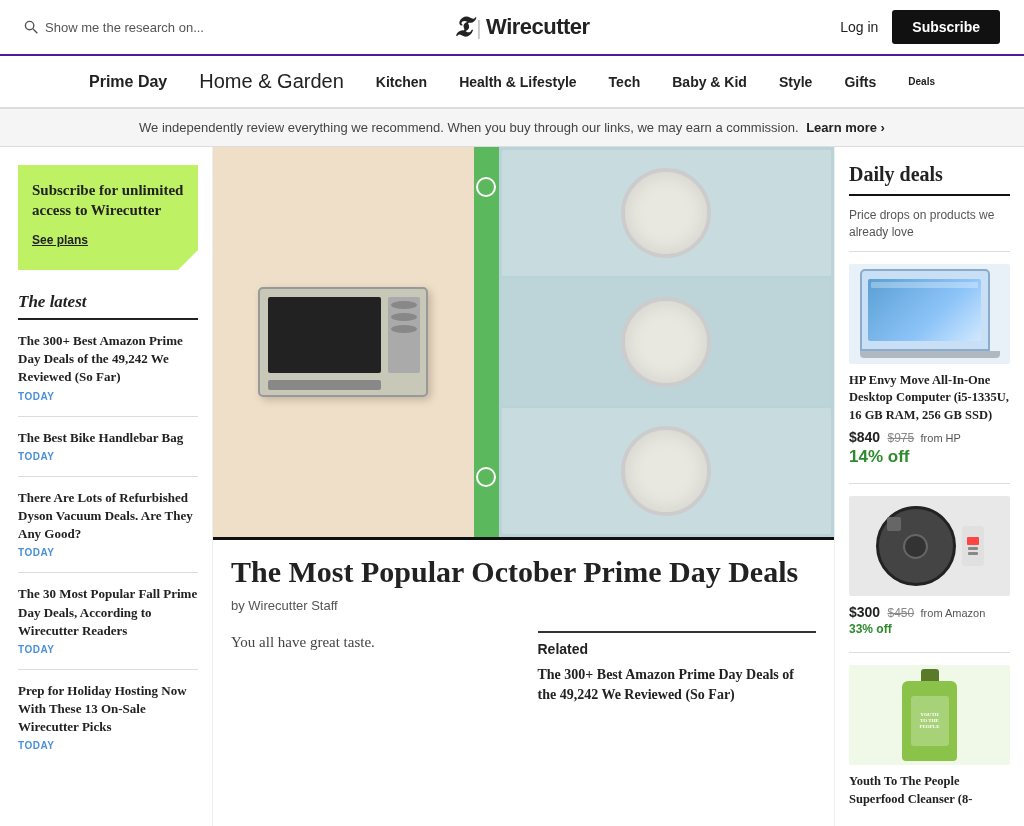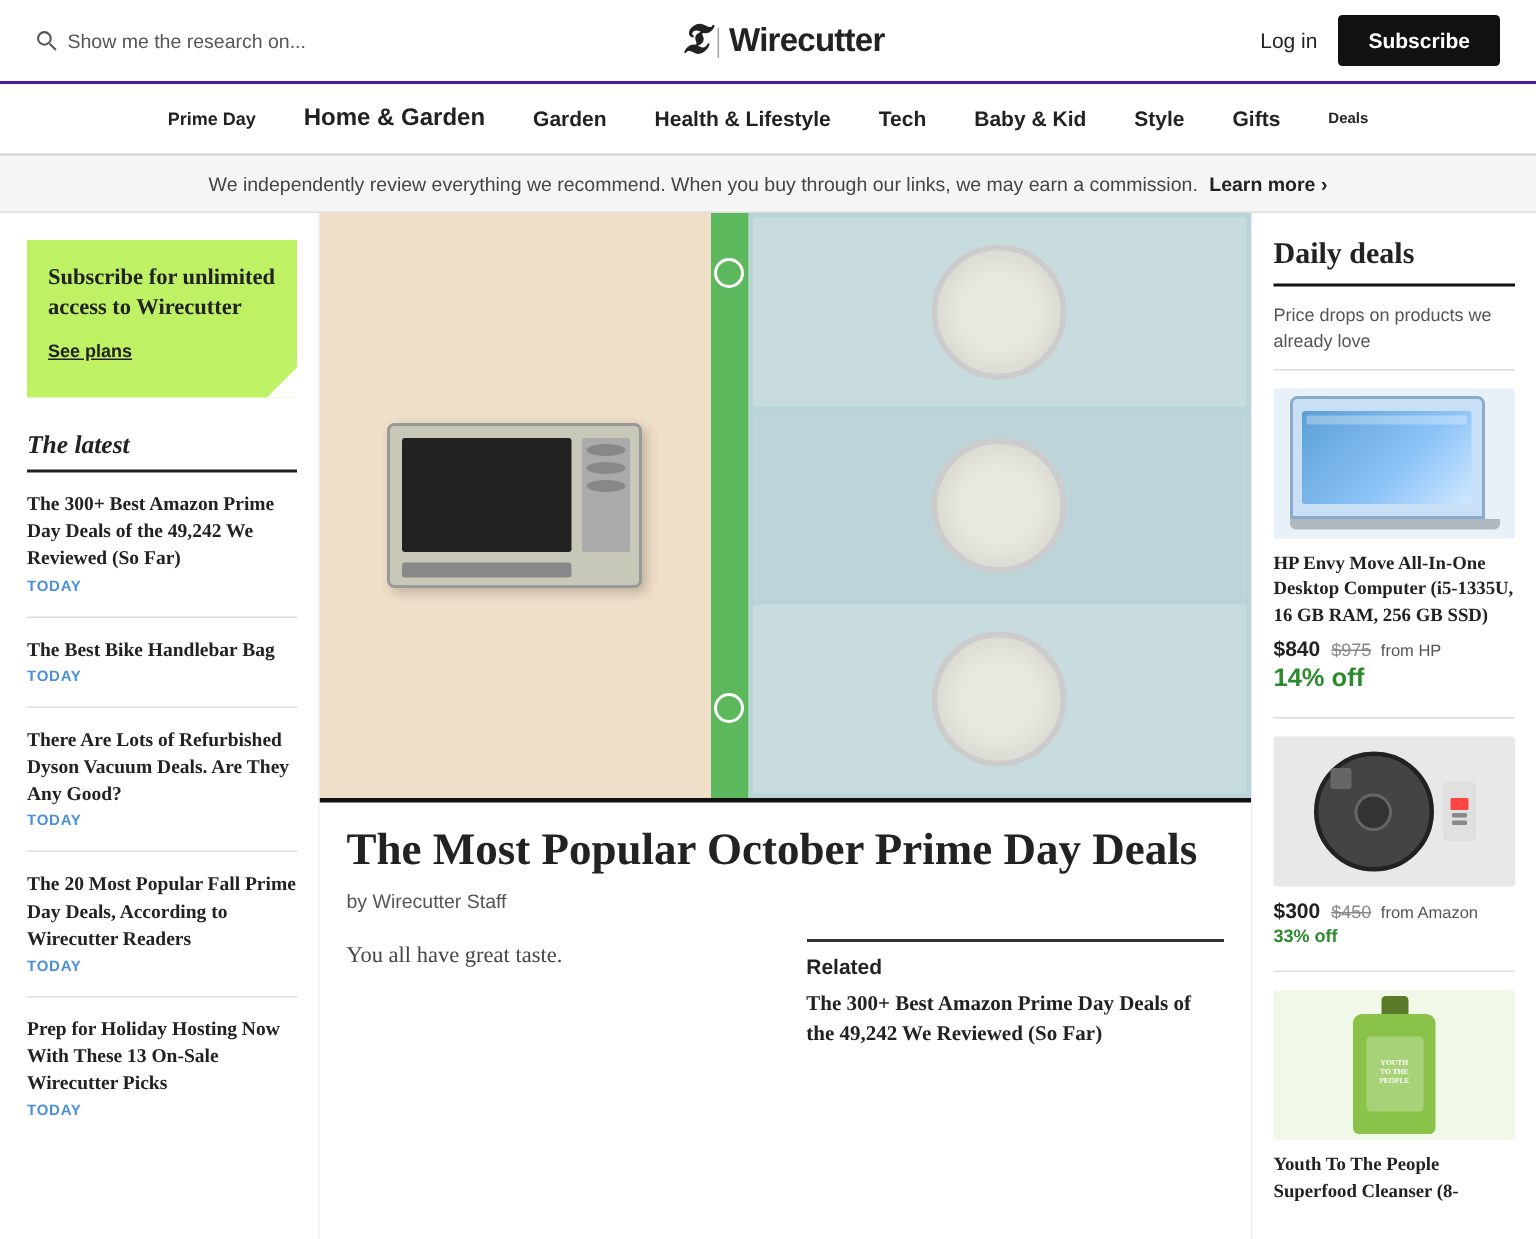--- a/index.html
+++ b/index.html
@@ -23,23 +23,23 @@
     <span style="font-family:Arial,sans-serif;font-size:22px;font-weight:900;letter-spacing:-0.5px;">Wirecutter</span>
   </div>
 
   <div style="display:flex;align-items:center;gap:14px;">
     <button style="background:none;border:none;cursor:pointer;font-family:Arial,sans-serif;font-size:14px;color:#222;">Log in</button>
     <button style="background:#111;color:#fff;border:none;padding:9px 20px;font-family:Arial,sans-serif;font-size:14px;font-weight:700;cursor:pointer;border-radius:3px;">Subscribe</button>
   </div>
 </header>
 
 <nav style="display:flex;align-items:center;justify-content:center;border-bottom:2px solid #ddd;background:#fff;">
-  <a style="padding:14px 16px;font-family:Arial,sans-serif;font-size:12px;font-weight:700;text-decoration:none;color:#222;white-space:nowrap;cursor:pointer;">Prime Day</a>
-  <a style="padding:14px 16px;font-family:Arial,sans-serif;font-size:16px;font-weight:700;text-decoration:none;color:#222;white-space:nowrap;cursor:pointer;">Home &amp; Garden</a>
-  <a style="padding:14px 16px;font-family:Arial,sans-serif;font-size:14px;font-weight:700;text-decoration:none;color:#222;white-space:nowrap;cursor:pointer;">Garden</a>
+  <a style="padding:14px 16px;font-family:Arial,sans-serif;font-size:16px;font-weight:700;text-decoration:none;color:#222;white-space:nowrap;cursor:pointer;">Prime Day</a>
+  <a style="padding:14px 16px;font-family:Arial,sans-serif;font-size:20px;font-weight:400;text-decoration:none;color:#222;white-space:nowrap;cursor:pointer;">Home &amp; Garden</a>
+  <a style="padding:14px 16px;font-family:Arial,sans-serif;font-size:14px;font-weight:700;text-decoration:none;color:#222;white-space:nowrap;cursor:pointer;">Kitchen</a>
   <a style="padding:14px 16px;font-family:Arial,sans-serif;font-size:14px;font-weight:700;text-decoration:none;color:#222;white-space:nowrap;cursor:pointer;">Health &amp; Lifestyle</a>
   <a style="padding:14px 16px;font-family:Arial,sans-serif;font-size:14px;font-weight:700;text-decoration:none;color:#222;white-space:nowrap;cursor:pointer;">Tech</a>
   <a style="padding:14px 16px;font-family:Arial,sans-serif;font-size:14px;font-weight:700;text-decoration:none;color:#222;white-space:nowrap;cursor:pointer;">Baby &amp; Kid</a>
   <a style="padding:14px 16px;font-family:Arial,sans-serif;font-size:14px;font-weight:700;text-decoration:none;color:#222;white-space:nowrap;cursor:pointer;">Style</a>
   <a style="padding:14px 16px;font-family:Arial,sans-serif;font-size:14px;font-weight:700;text-decoration:none;color:#222;white-space:nowrap;cursor:pointer;">Gifts</a>
   <a style="padding:14px 16px;font-family:Arial,sans-serif;font-size:10px;font-weight:700;text-decoration:none;color:#222;white-space:nowrap;cursor:pointer;">Deals</a>
 </nav>
 
 <div style="background:#f5f5f5;text-align:center;padding:11px 20px;font-family:Arial,sans-serif;font-size:13px;color:#444;border-bottom:1px solid #ddd;">
   <span>We independently review everything we recommend. When you buy through our links, we may earn a commission.</span>
@@ -65,21 +65,21 @@
       </div>
       <div style="border-top:1px solid #ddd;padding-top:12px;margin-bottom:14px;">
         <div style="font-size:13px;font-weight:700;line-height:1.4;margin-bottom:4px;cursor:pointer;">The Best Bike Handlebar Bag</div>
         <div style="font-family:Arial,sans-serif;font-size:10px;font-weight:700;color:#4a90d9;text-transform:uppercase;letter-spacing:0.5px;">TODAY</div>
       </div>
       <div style="border-top:1px solid #ddd;padding-top:12px;margin-bottom:14px;">
         <div style="font-size:13px;font-weight:700;line-height:1.4;margin-bottom:4px;cursor:pointer;">There Are Lots of Refurbished Dyson Vacuum Deals. Are They Any Good?</div>
         <div style="font-family:Arial,sans-serif;font-size:10px;font-weight:700;color:#4a90d9;text-transform:uppercase;letter-spacing:0.5px;">TODAY</div>
       </div>
       <div style="border-top:1px solid #ddd;padding-top:12px;margin-bottom:14px;">
-        <div style="font-size:13px;font-weight:700;line-height:1.4;margin-bottom:4px;cursor:pointer;">The 20 Most Popular Fall Prime Day Deals, According to Wirecutter Readers</div>
+        <div style="font-size:13px;font-weight:700;line-height:1.4;margin-bottom:4px;cursor:pointer;">The 30 Most Popular Fall Prime Day Deals, According to Wirecutter Readers</div>
         <div style="font-family:Arial,sans-serif;font-size:10px;font-weight:700;color:#4a90d9;text-transform:uppercase;letter-spacing:0.5px;">TODAY</div>
       </div>
       <div style="border-top:1px solid #ddd;padding-top:12px;margin-bottom:14px;">
         <div style="font-size:13px;font-weight:700;line-height:1.4;margin-bottom:4px;cursor:pointer;">Prep for Holiday Hosting Now With These 13 On-Sale Wirecutter Picks</div>
         <div style="font-family:Arial,sans-serif;font-size:10px;font-weight:700;color:#4a90d9;text-transform:uppercase;letter-spacing:0.5px;">TODAY</div>
       </div>
     </div>
   </aside>
 
   <main style="flex:1;overflow:hidden;">

